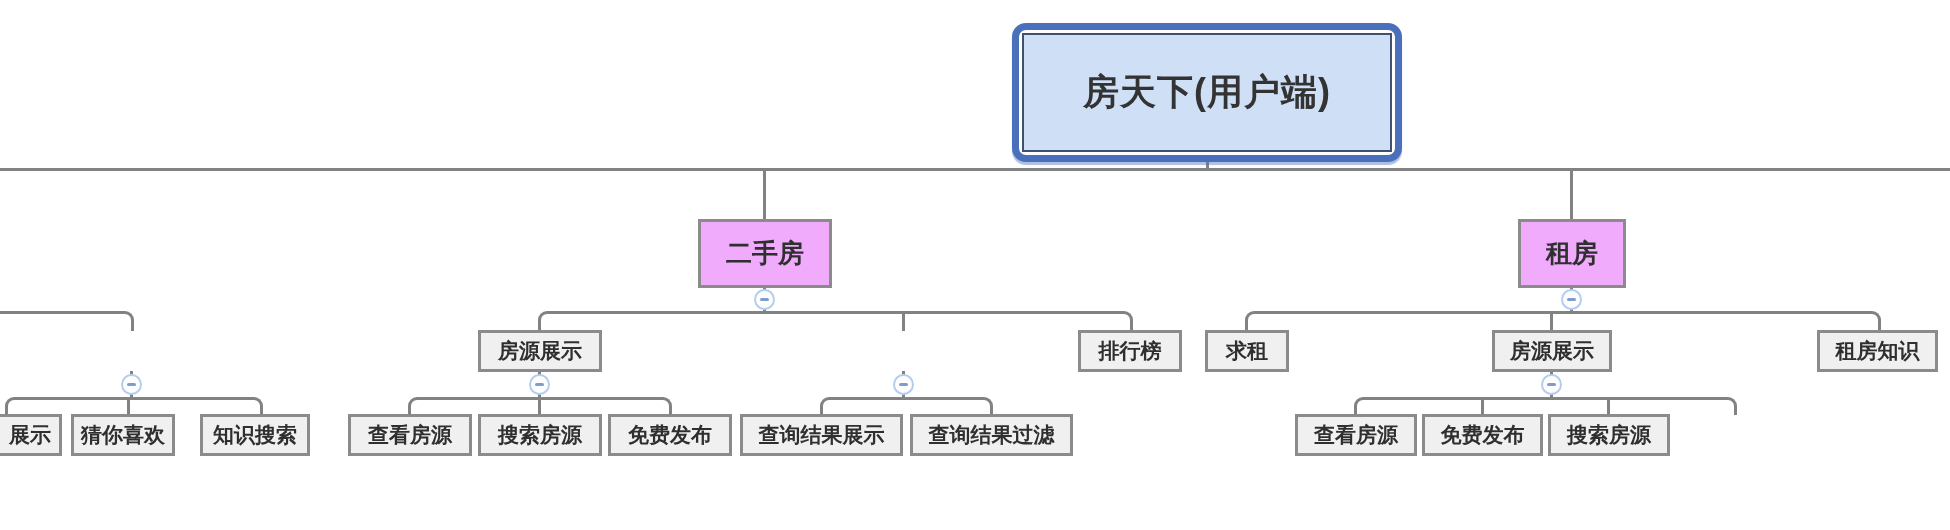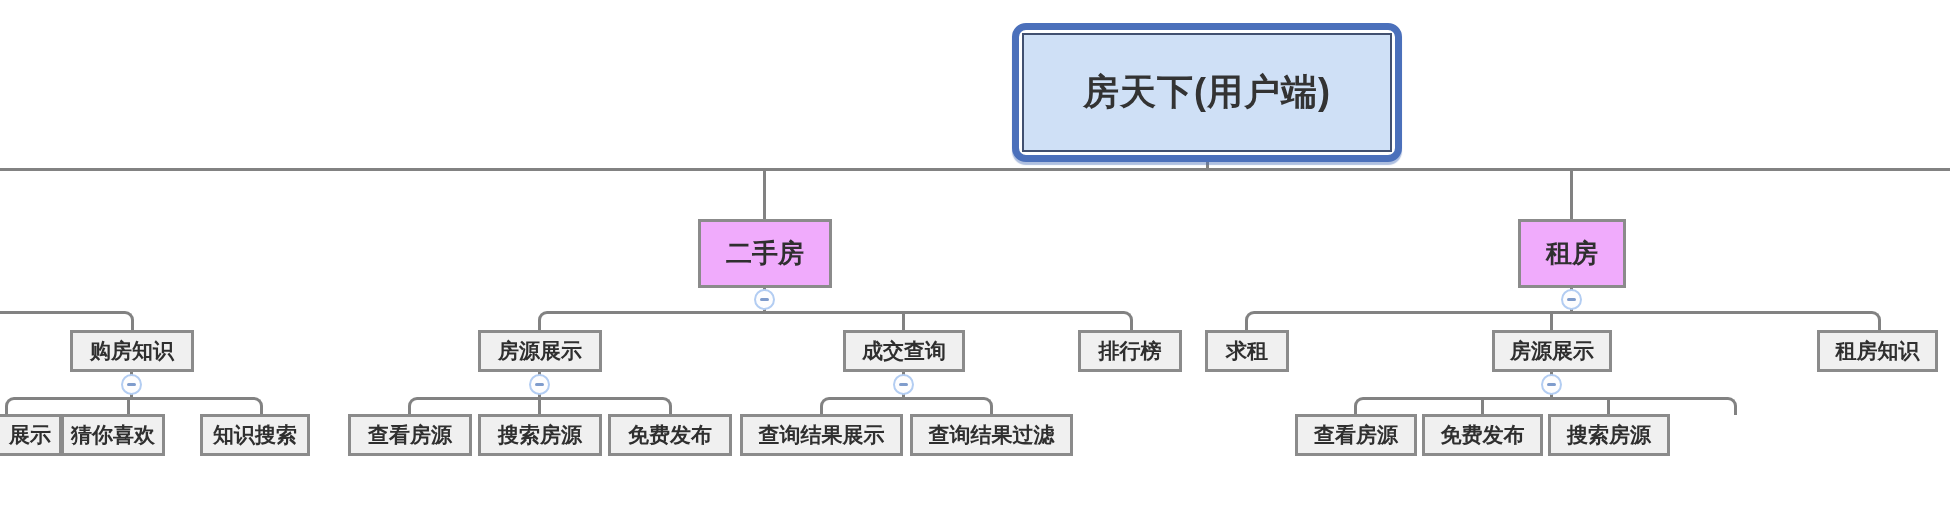--- a/index.html
+++ b/index.html
@@ -65,30 +65,28 @@
   <div class="vline" style="left:1481px;top:397px;height:18px;"></div>
   <div class="vline" style="left:1607px;top:397px;height:18px;"></div>
 
   <div class="root">
     <div class="root-inner">房天下(用户端)</div>
   </div>
 
   <div class="node lvl2" style="left:698px;top:219px;width:134px;height:69px;">二手房</div>
   <div class="node lvl2" style="left:1518px;top:219px;width:108px;height:69px;font-family:Liberation Mono, monospace;">租房</div>
 
-  <div class="node lvl3" style="left:70px;top:330px;width:124px;height:42px;">购房知识</div>
   <div class="node lvl3" style="left:478px;top:330px;width:124px;height:42px;">房源展示</div>
-  <div class="node lvl3" style="left:843px;top:330px;width:122px;height:42px;">成交查询</div>
   <div class="node lvl3" style="left:1078px;top:330px;width:104px;height:42px;">排行榜</div>
   <div class="node lvl3" style="left:1205px;top:330px;width:84px;height:42px;">求租</div>
   <div class="node lvl3" style="left:1492px;top:330px;width:120px;height:42px;">房源展示</div>
   <div class="node lvl3" style="left:1817px;top:330px;width:121px;height:42px;">租房知识</div>
 
   <div class="node lvl3 align-right" style="left:-48px;top:414px;width:110px;height:42px;">展示</div>
-  <div class="node lvl3" style="left:61px;top:414px;width:104px;height:42px;">猜你喜欢</div>
+  <div class="node lvl3" style="left:71px;top:414px;width:104px;height:42px;">猜你喜欢</div>
   <div class="node lvl3" style="left:200px;top:414px;width:110px;height:42px;">知识搜索</div>
   <div class="node lvl3" style="left:348px;top:414px;width:124px;height:42px;">查看房源</div>
   <div class="node lvl3" style="left:478px;top:414px;width:124px;height:42px;">搜索房源</div>
   <div class="node lvl3" style="left:608px;top:414px;width:124px;height:42px;">免费发布</div>
   <div class="node lvl3" style="left:740px;top:414px;width:163px;height:42px;">查询结果展示</div>
   <div class="node lvl3" style="left:910px;top:414px;width:163px;height:42px;">查询结果过滤</div>
   <div class="node lvl3" style="left:1295px;top:414px;width:122px;height:42px;">查看房源</div>
   <div class="node lvl3" style="left:1422px;top:414px;width:121px;height:42px;">免费发布</div>
   <div class="node lvl3" style="left:1548px;top:414px;width:122px;height:42px;">搜索房源</div>
 

